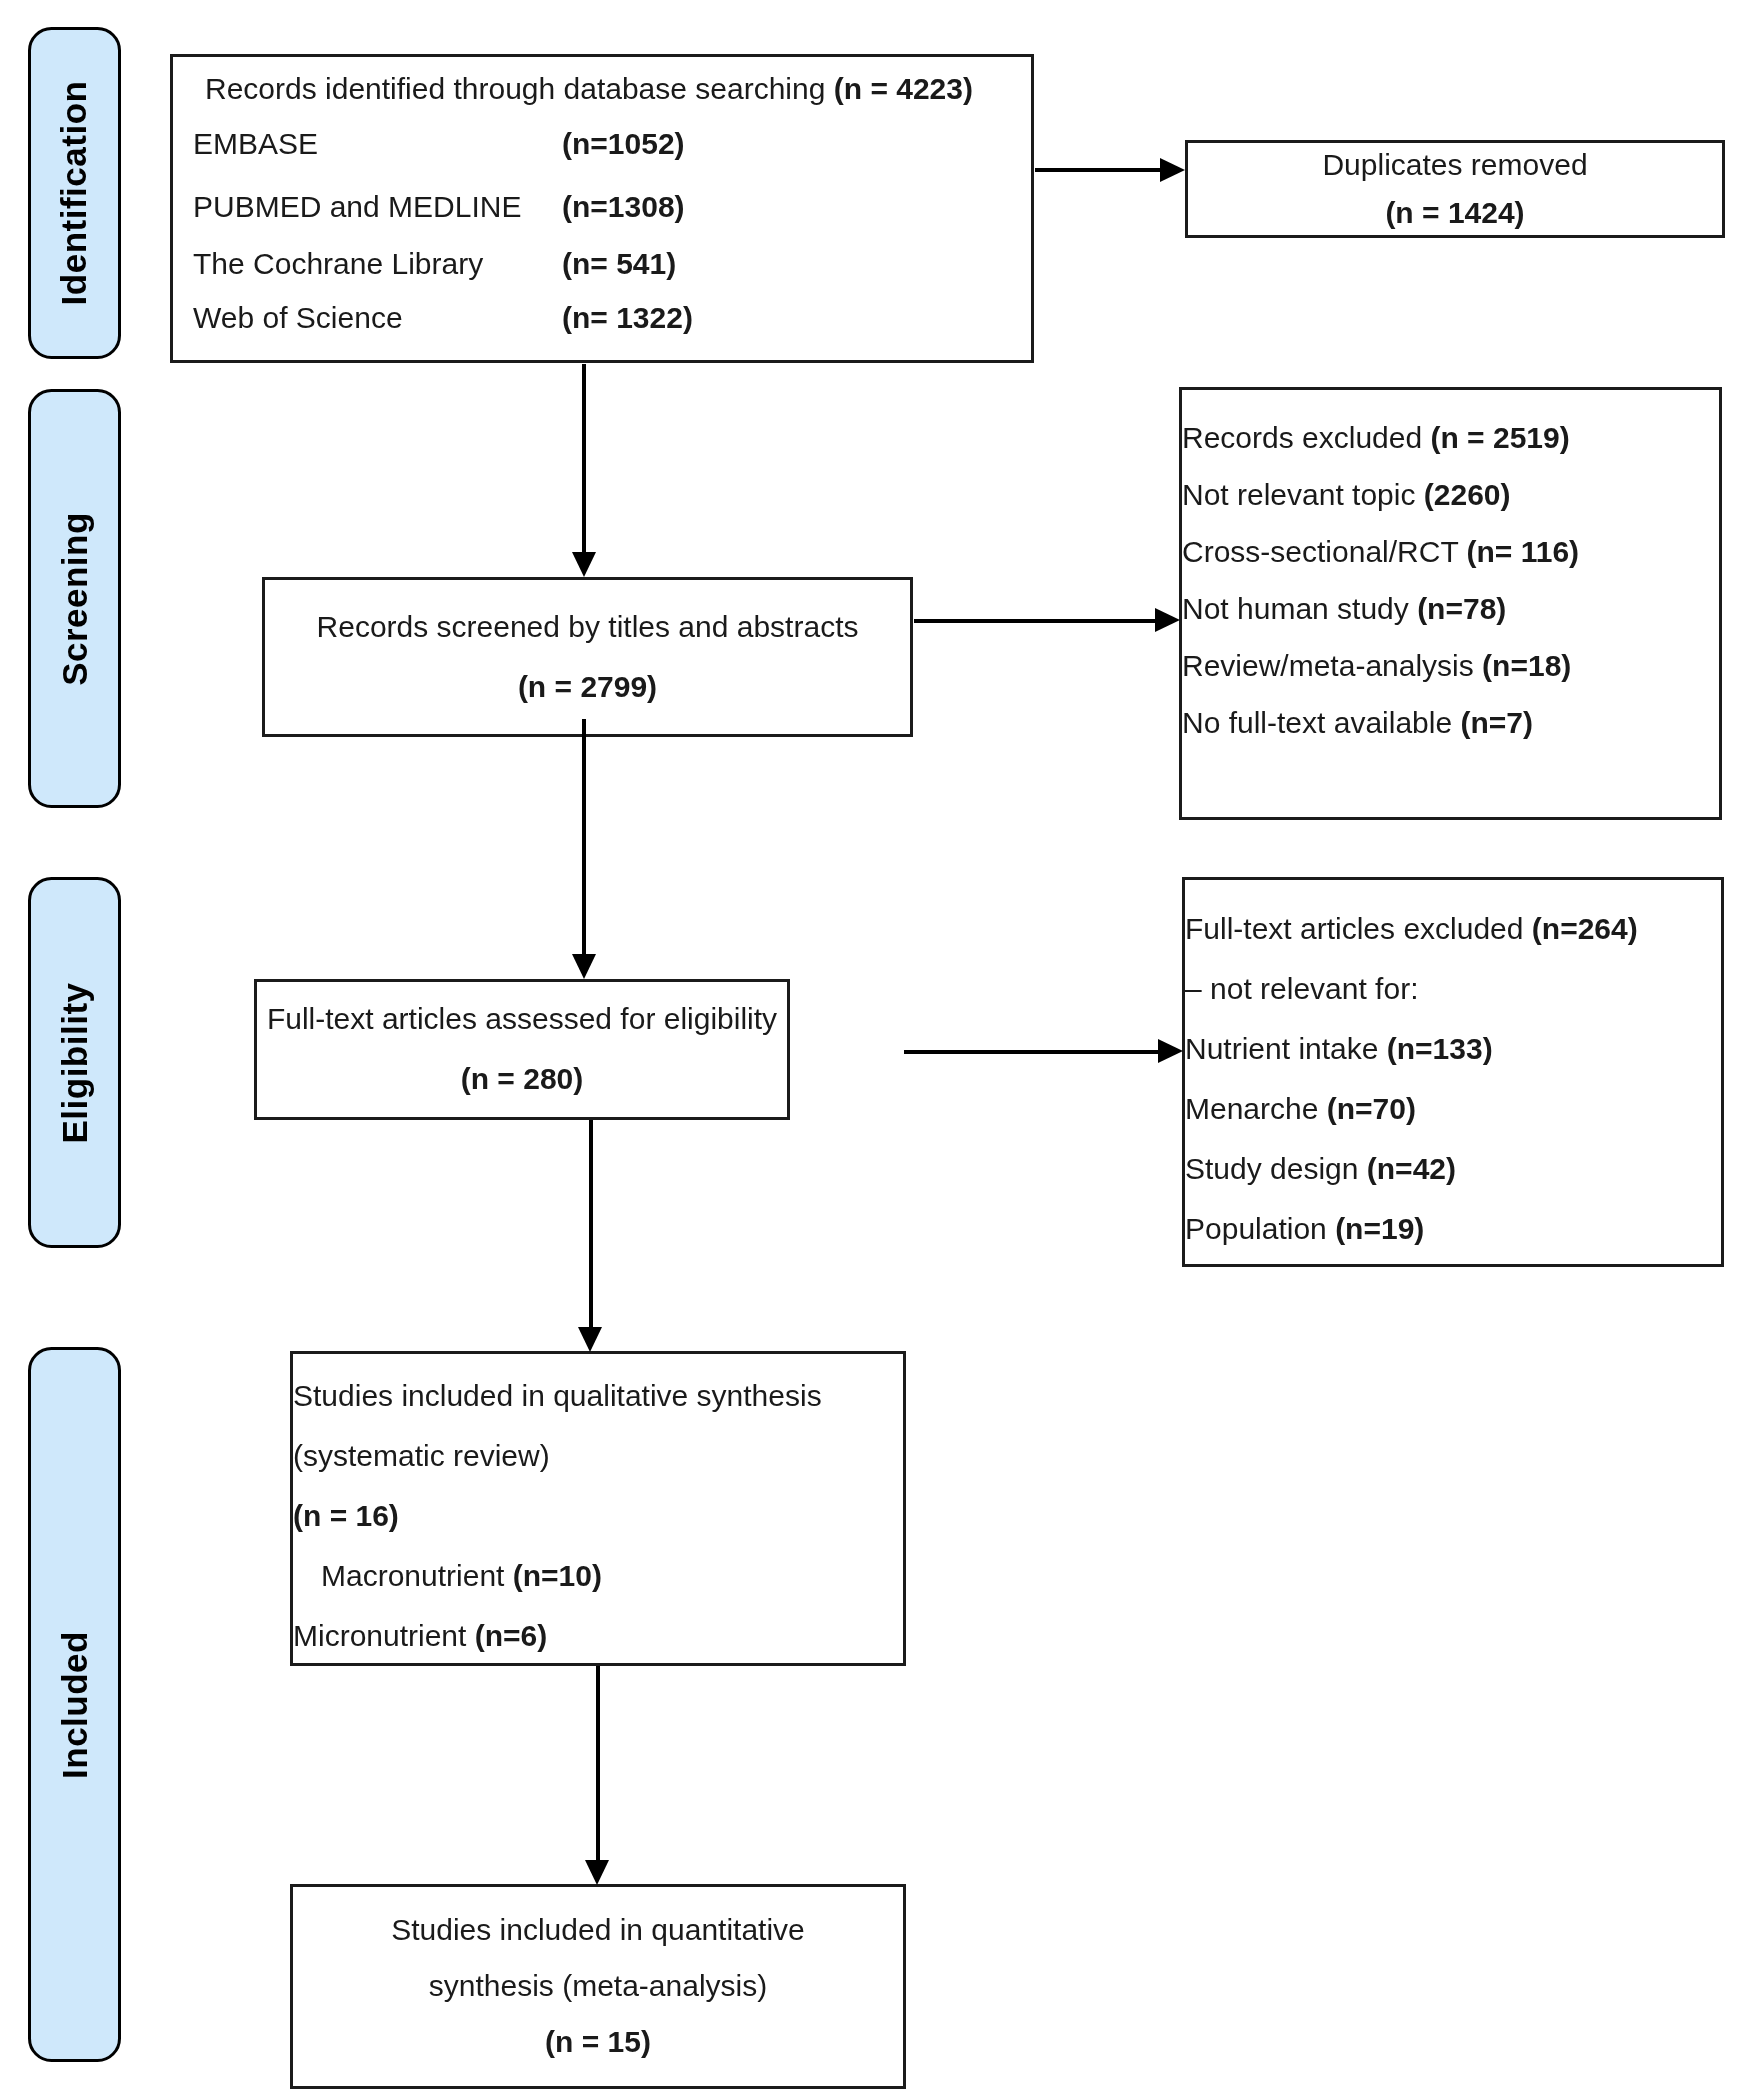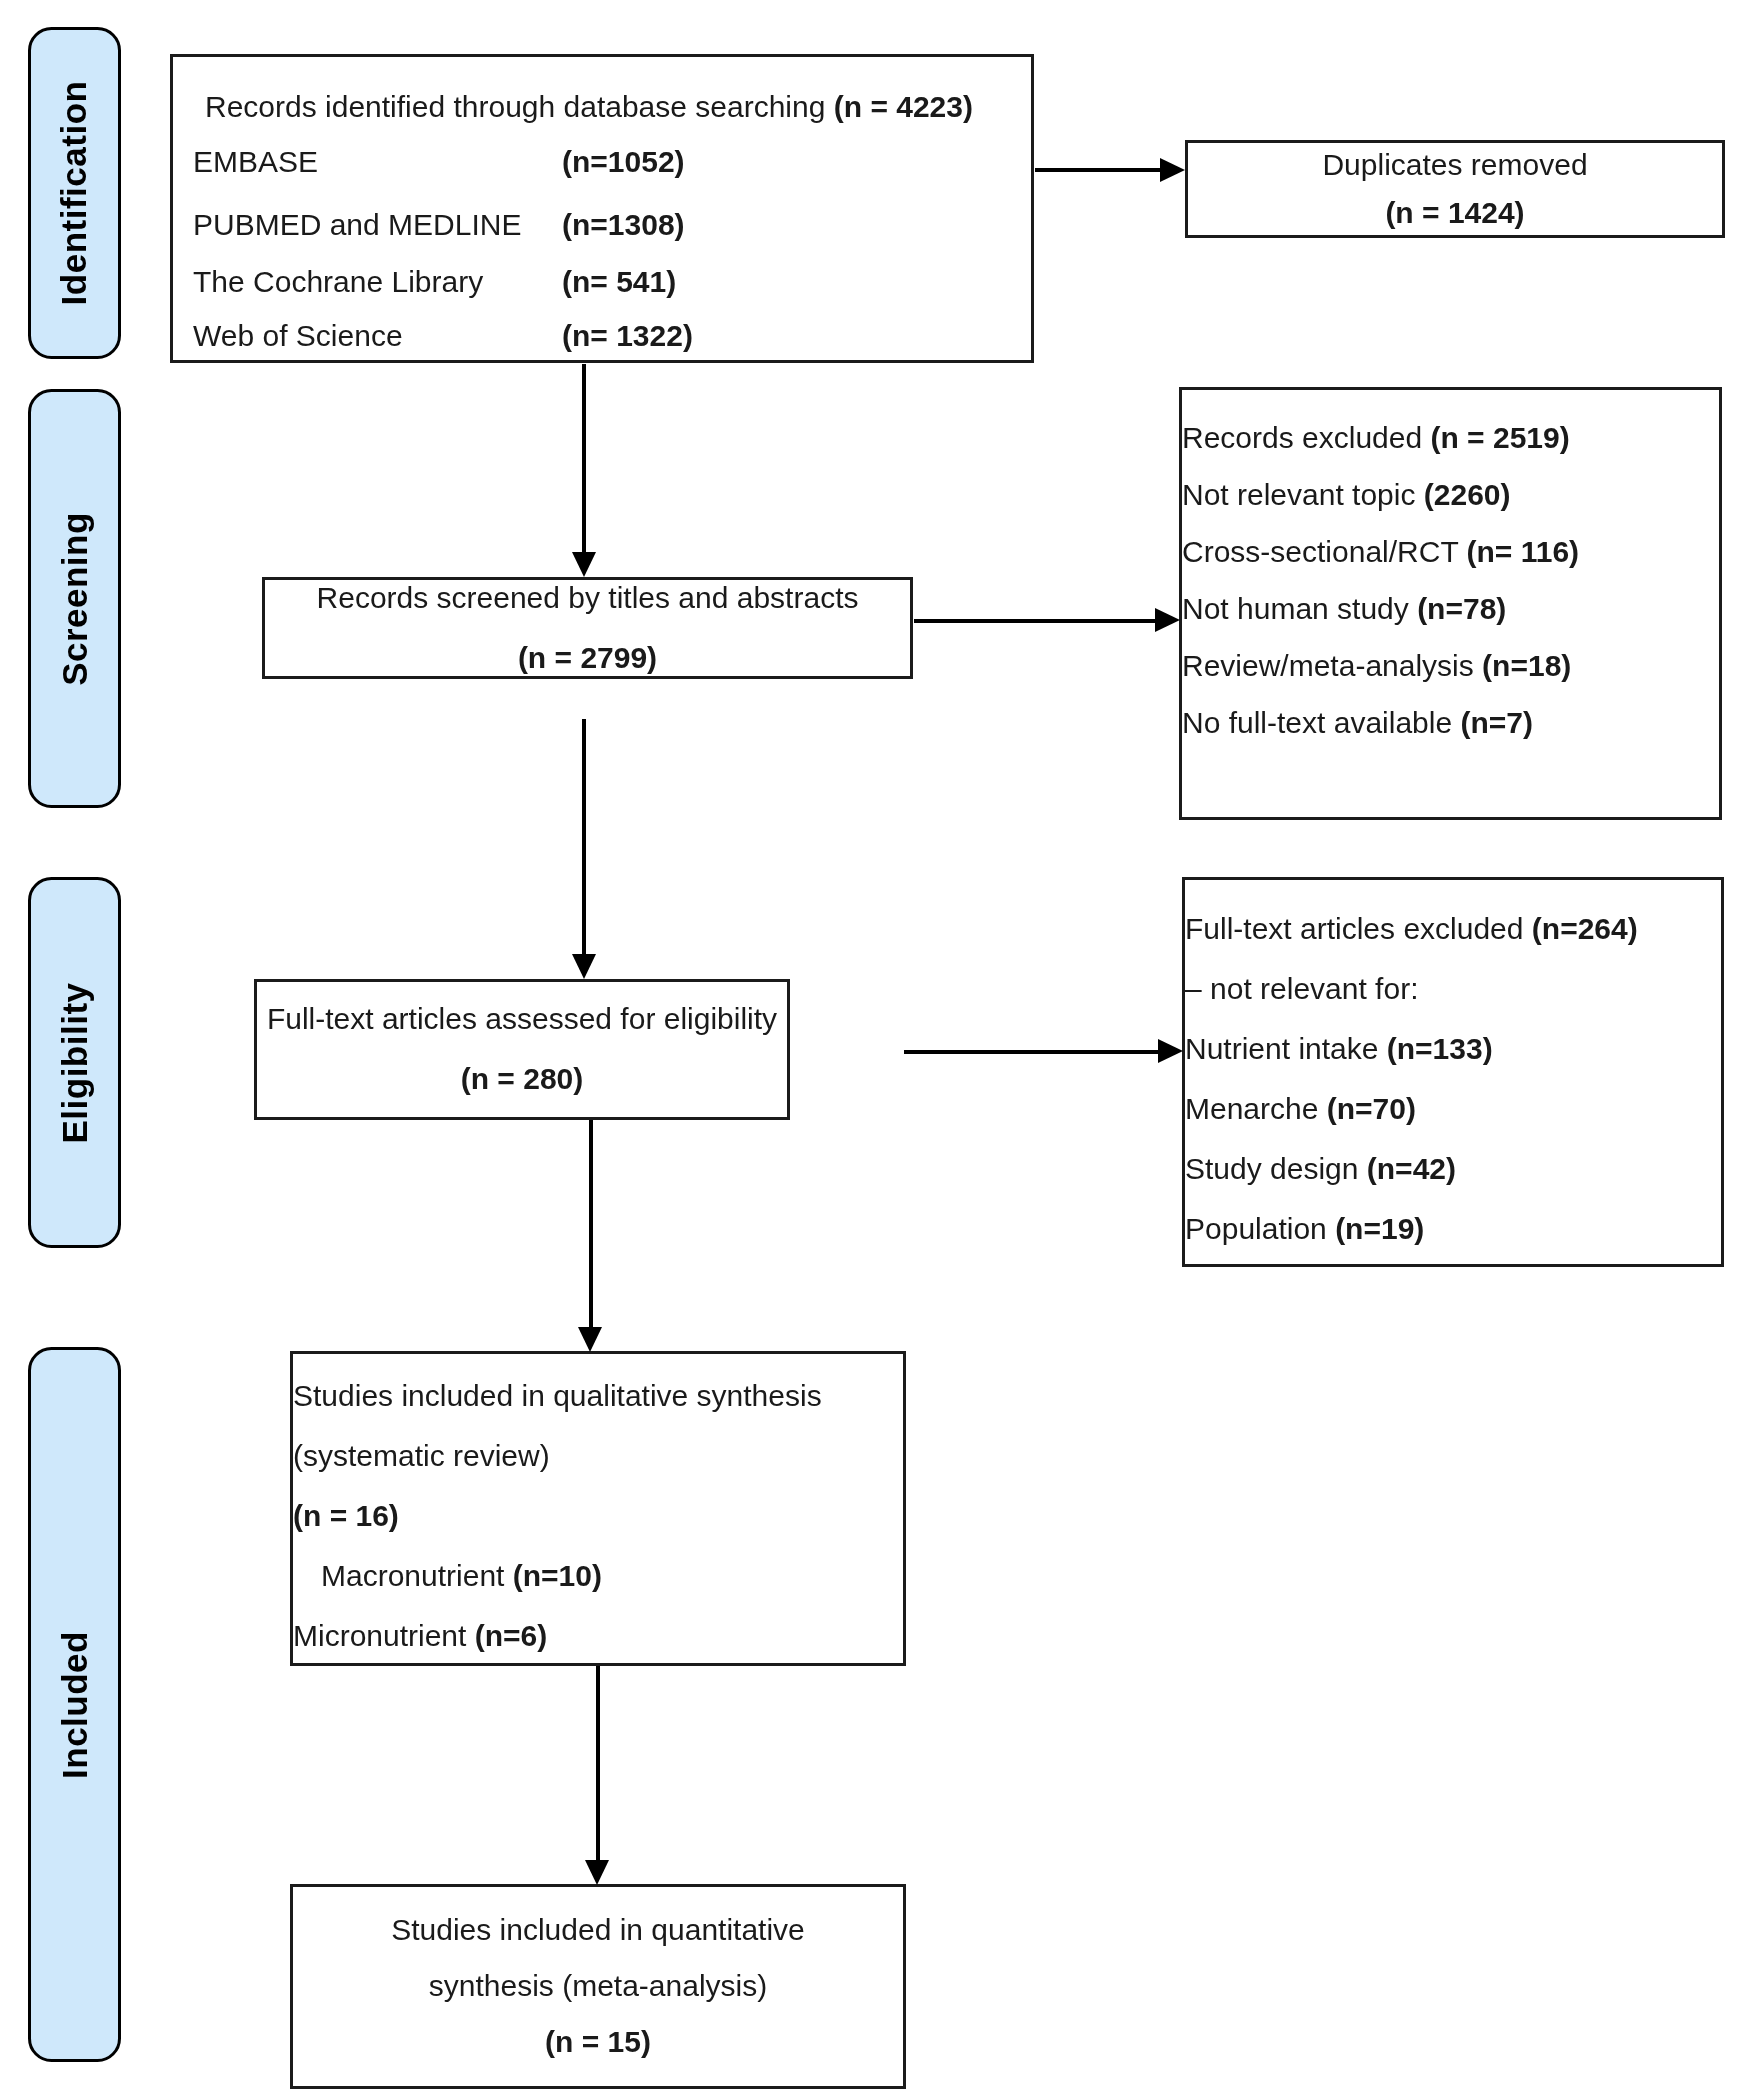--- a/index.html
+++ b/index.html
@@ -50,21 +50,21 @@
     color: var(--text);
   }
   .fbox.center-col {
     display: flex;
     flex-direction: column;
     align-items: center;
     justify-content: center;
     text-align: center;
   }
   .bv { font-weight: 700; }
-  .al { position: absolute; white-space: nowrap; margin-top: 18px; }
+  .al { position: absolute; white-space: nowrap; }
 
   .xline  { line-height: 57px; white-space: nowrap; }
   .yline  { line-height: 60px; white-space: nowrap; }
   .center { text-align: left; }
   .pl     { }
 
   
   .hline { position: absolute; height: 3.7px; background: var(--arrow); }
   .vline { position: absolute; width: 3.7px; background: var(--arrow); }
   .head-right {
@@ -110,21 +110,21 @@
     <span class="al bv" style="left:389px; top:190px;">(n= 541)</span>
     <span class="al" style="left:20px; top:244px;">Web of Science</span>
     <span class="al bv" style="left:389px; top:244px;">(n= 1322)</span>
   </div>
 
   <div class="fbox center-col" style="left:1185px; top:140px; width:540px; height:98px; gap:14px;">
     <span>Duplicates removed</span>
     <span class="bv">(n = 1424)</span>
   </div>
 
-  <div class="fbox center-col" style="left:262px; top:577px; width:651px; height:102px; gap:25.6px;">
+  <div class="fbox center-col" style="left:262px; top:577px; width:651px; height:160px; gap:25.6px;">
     <span>Records screened by titles and abstracts</span>
     <span class="bv">(n = 2799)</span>
   </div>
 
   <div class="fbox" style="left:1179px; top:387px; width:543px; height:433px; padding-top:19px;">
     <div class="xline center">
       <span>Records excluded </span><span class="bv">(n = 2519)</span>
     </div>
     <div class="xline pl">
       <span>Not relevant topic </span><span class="bv">(2260)</span>

